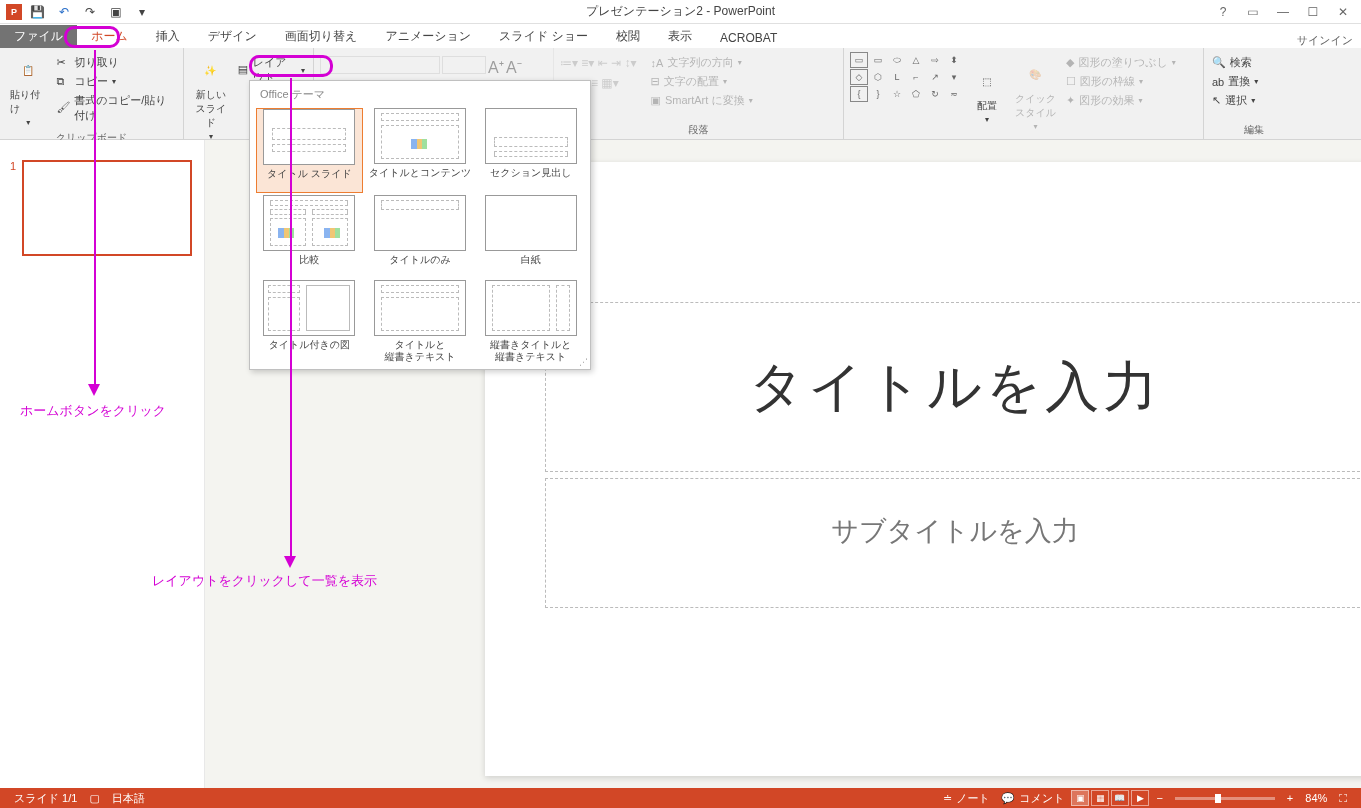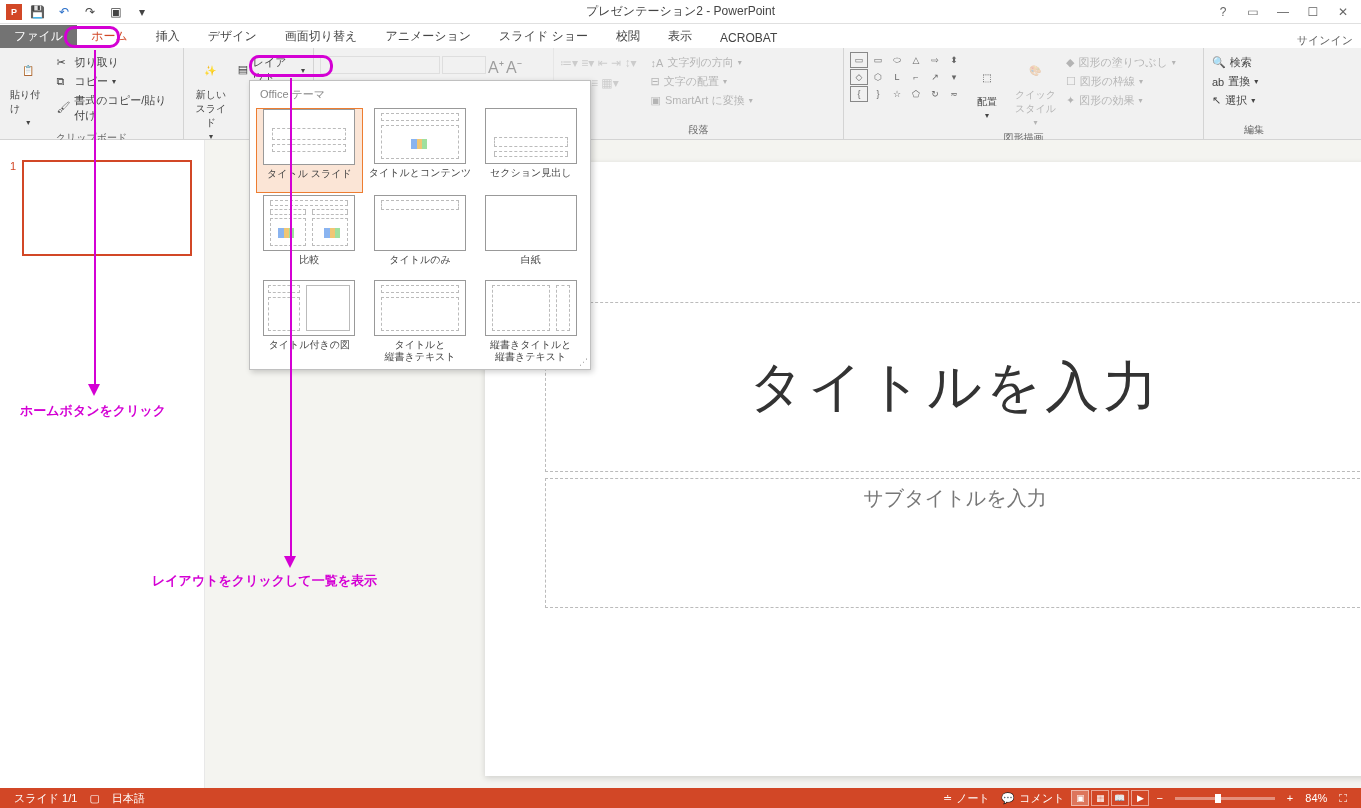--- a/index.html
+++ b/index.html
@@ -53,26 +53,26 @@
 .workspace { position: absolute; top: 140px; left: 0; right: 0; bottom: 20px; display: flex; }
 .thumb-pane { width: 205px; background: #fff; border-right: 1px solid #e8e8e8; padding: 20px 10px; }
 .thumb-wrap { display: flex; gap: 6px; }
 .thumb-num { font-size: 11px; color: #d24726; }
 .slide-thumb { width: 170px; height: 96px; border: 2px solid #d24726; background: #fff; }
 .editor { flex: 1; background: #f4f4f0; position: relative; overflow: hidden; }
 .slide-canvas { position: absolute; left: 280px; top: 22px; width: 940px; height: 614px; background: #fff; box-shadow: 0 2px 6px rgba(0,0,0,0.15); }
 .title-ph { position: absolute; left: 60px; right: 60px; top: 140px; height: 170px; border: 1px dashed #bbb; display: flex; align-items: center; justify-content: center; }
 .title-text { font-size: 54px; color: #333; letter-spacing: 4px; }
 .subtitle-ph { position: absolute; left: 60px; right: 60px; top: 316px; height: 130px; border: 1px dashed #bbb; display: flex; align-items: flex-start; justify-content: center; padding-top: 6px; }
-.subtitle-text { font-size: 20px; color: #777; }
+.subtitle-text { font-size: 27px; color: #777; margin-top: 28px; }
 
 
 .arrow-v { position: absolute; width: 2px; background: #d400d4; z-index: 15; }
 .arrow-head { position: absolute; width: 0; height: 0; border-left: 6px solid transparent; border-right: 6px solid transparent; border-top: 12px solid #d400d4; z-index: 15; }
-.anno { position: absolute; color: #d400d4; font-size: 13px; font-weight: bold; z-index: 15; }
+.anno { position: absolute; color: #d400d4; font-size: 13px; font-weight: normal; z-index: 15; }
 
 
 .statusbar { position: absolute; bottom: 0; left: 0; right: 0; height: 20px; background: #d24726; color: #fff; display: flex; align-items: center; font-size: 11px; padding: 0 8px; }
 .statusbar .sp { flex: 1; }
 .sb-item { display: flex; align-items: center; gap: 4px; padding: 0 6px; cursor: pointer; }
 .zoom-slider { width: 100px; height: 3px; background: rgba(255,255,255,0.4); position: relative; margin: 0 6px; }
 .zoom-handle { position: absolute; left: 40%; top: -3px; width: 6px; height: 9px; background: #fff; }
 .view-btn { width: 18px; height: 16px; border: 1px solid rgba(255,255,255,0.5); margin: 0 1px; display: flex; align-items: center; justify-content: center; font-size: 9px; cursor: pointer; }
 .view-btn.active { background: rgba(255,255,255,0.25); }
 </style>
@@ -253,21 +253,20 @@
             <span>図形の枠線</span>
             <span style="font-size:8px"> ▾</span>
           </div>
         <div class="small-row dim">
             <span>✦</span>
             <span>図形の効果</span>
             <span style="font-size:8px"> ▾</span>
           </div>
       </div>
     </div>
-    <div class="group-label">図形描画</div>
   </div>
 
   <div class="group" style="width:100px;border-right:none">
     <div class="group-body" style="flex-direction:column;gap:2px;padding-top:2px">
       <div class="small-row">
           <span>🔍</span>
           <span>検索</span>
         </div>
       <div class="small-row">
           <span>ab</span>

